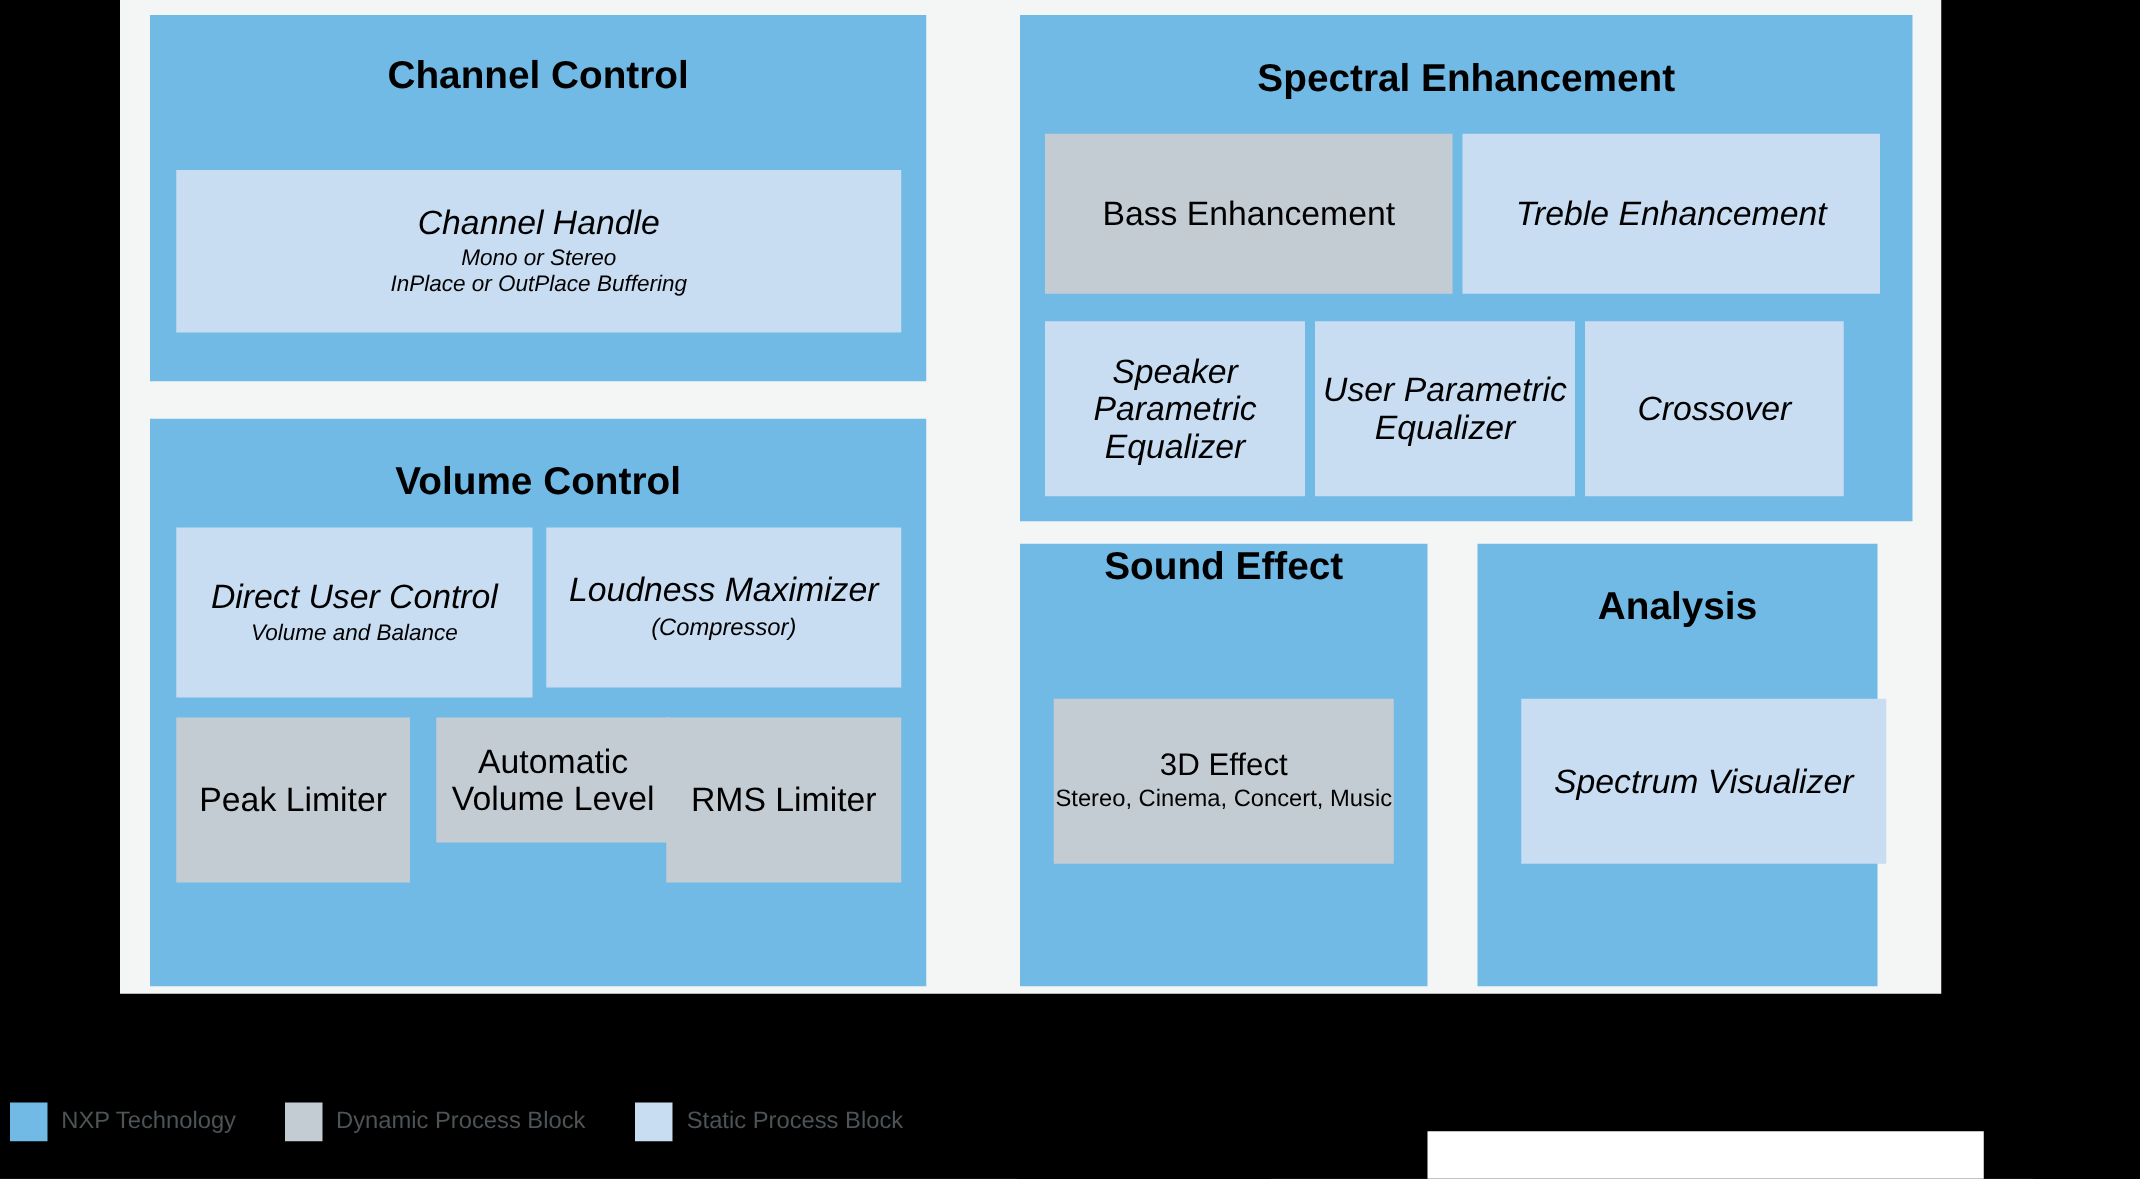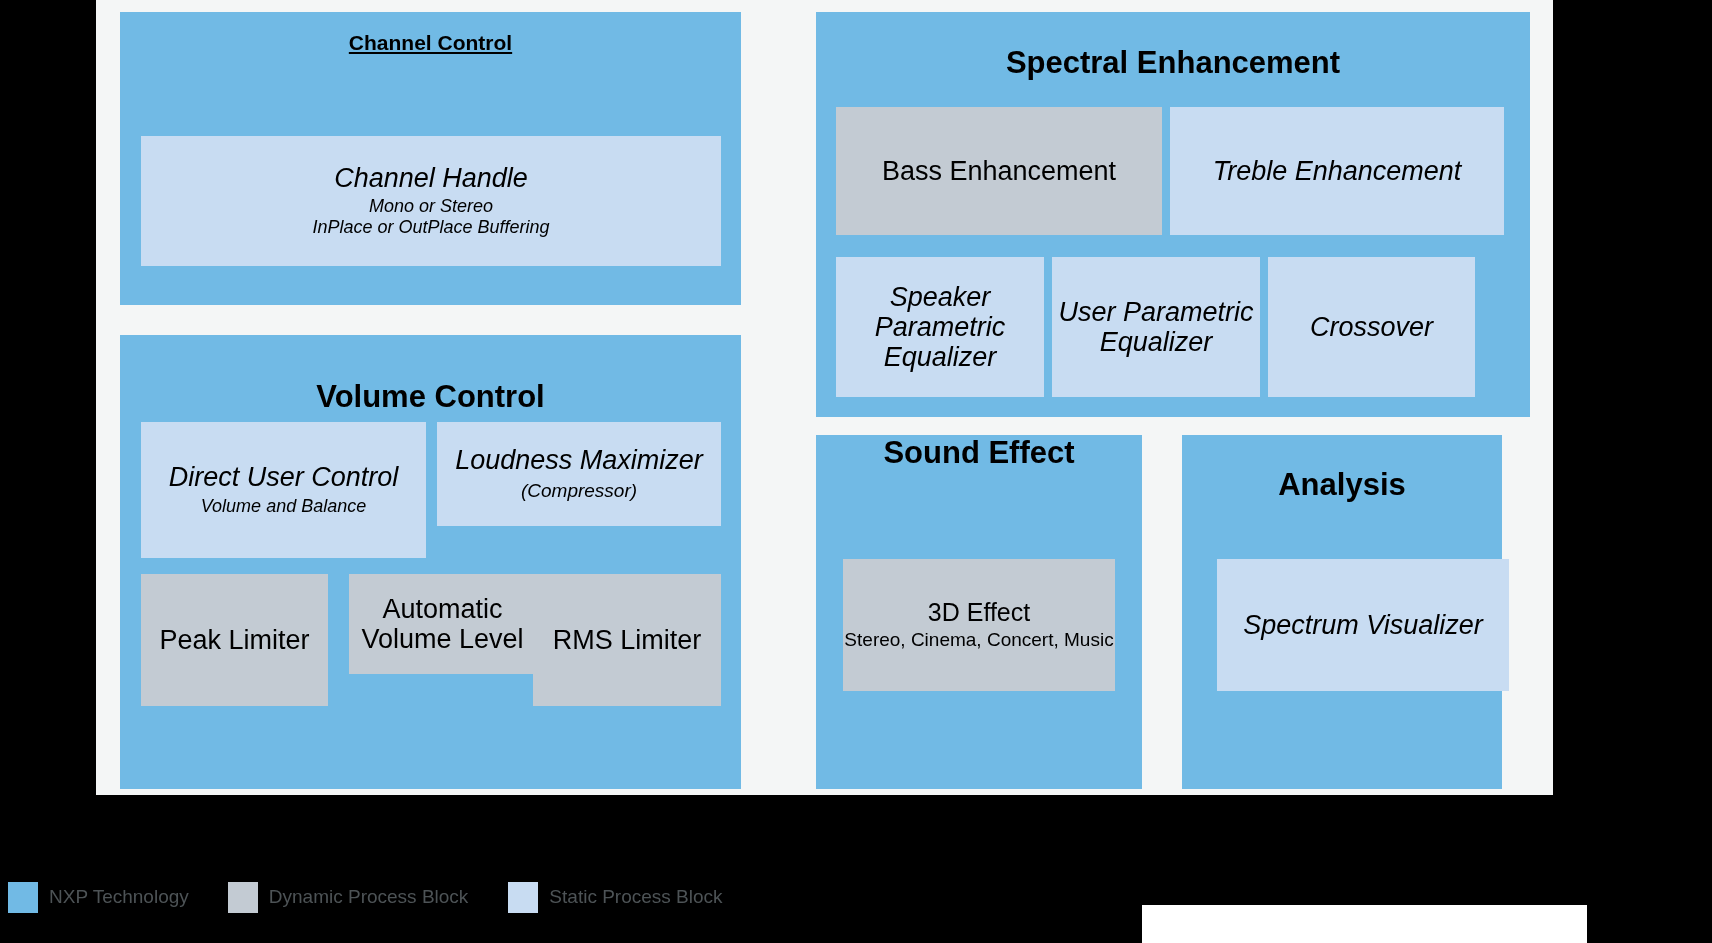--- a/index.html
+++ b/index.html
@@ -66,32 +66,32 @@
     text-align: center;
     color: #000000;
   }
   .block.static  { background: #C8DCF2; font-style: italic; }
   .block.dynamic { background: #C3CBD3; }
   .block-title { line-height: 1.12; }
   .block-sub { line-height: 1.2; }
 
   
   #panel-channel-control { left: 0px; top: 0px; width: 621px; height: 293px; }
-  #panel-channel-control .group-title { font-size: 21px; margin-top: 19px; text-decoration: underline; }
+  #panel-channel-control .group-title { font-size: 31px; margin-top: 30px; }
   #block-channel-handle { left: 21px; top: 124px; width: 580px; height: 130px; }
   #block-channel-handle .block-title { font-size: 27px; margin-bottom: 2px; }
   #block-channel-handle .block-sub { font-size: 18px; }
 
   
   #panel-volume-control { left: 0px; top: 323px; width: 621px; height: 454px; }
-  #panel-volume-control .group-title { font-size: 31px; margin-top: 44px; }
+  #panel-volume-control .group-title { font-size: 31px; margin-top: 32px; }
   #block-direct-user-control { left: 21px; top: 87px; width: 285px; height: 136px; }
   #block-direct-user-control .block-title { font-size: 27px; }
   #block-direct-user-control .block-sub { font-size: 18px; margin-top: 4px; }
-  #block-loudness-maximizer { left: 317px; top: 87px; width: 284px; height: 104px; }
+  #block-loudness-maximizer { left: 317px; top: 87px; width: 284px; height: 128px; }
   #block-loudness-maximizer .block-title { font-size: 27px; }
   #block-loudness-maximizer .block-sub { font-size: 19px; margin-top: 4px; }
   #block-peak-limiter { left: 21px; top: 239px; width: 187px; height: 132px; }
   #block-automatic-volume-level { left: 229px; top: 239px; width: 187px; height: 100px; }
   #block-rms-limiter { left: 413px; top: 239px; width: 188px; height: 132px; }
   #block-peak-limiter .block-title,
   #block-automatic-volume-level .block-title,
   #block-rms-limiter .block-title { font-size: 27px; }
 
   

